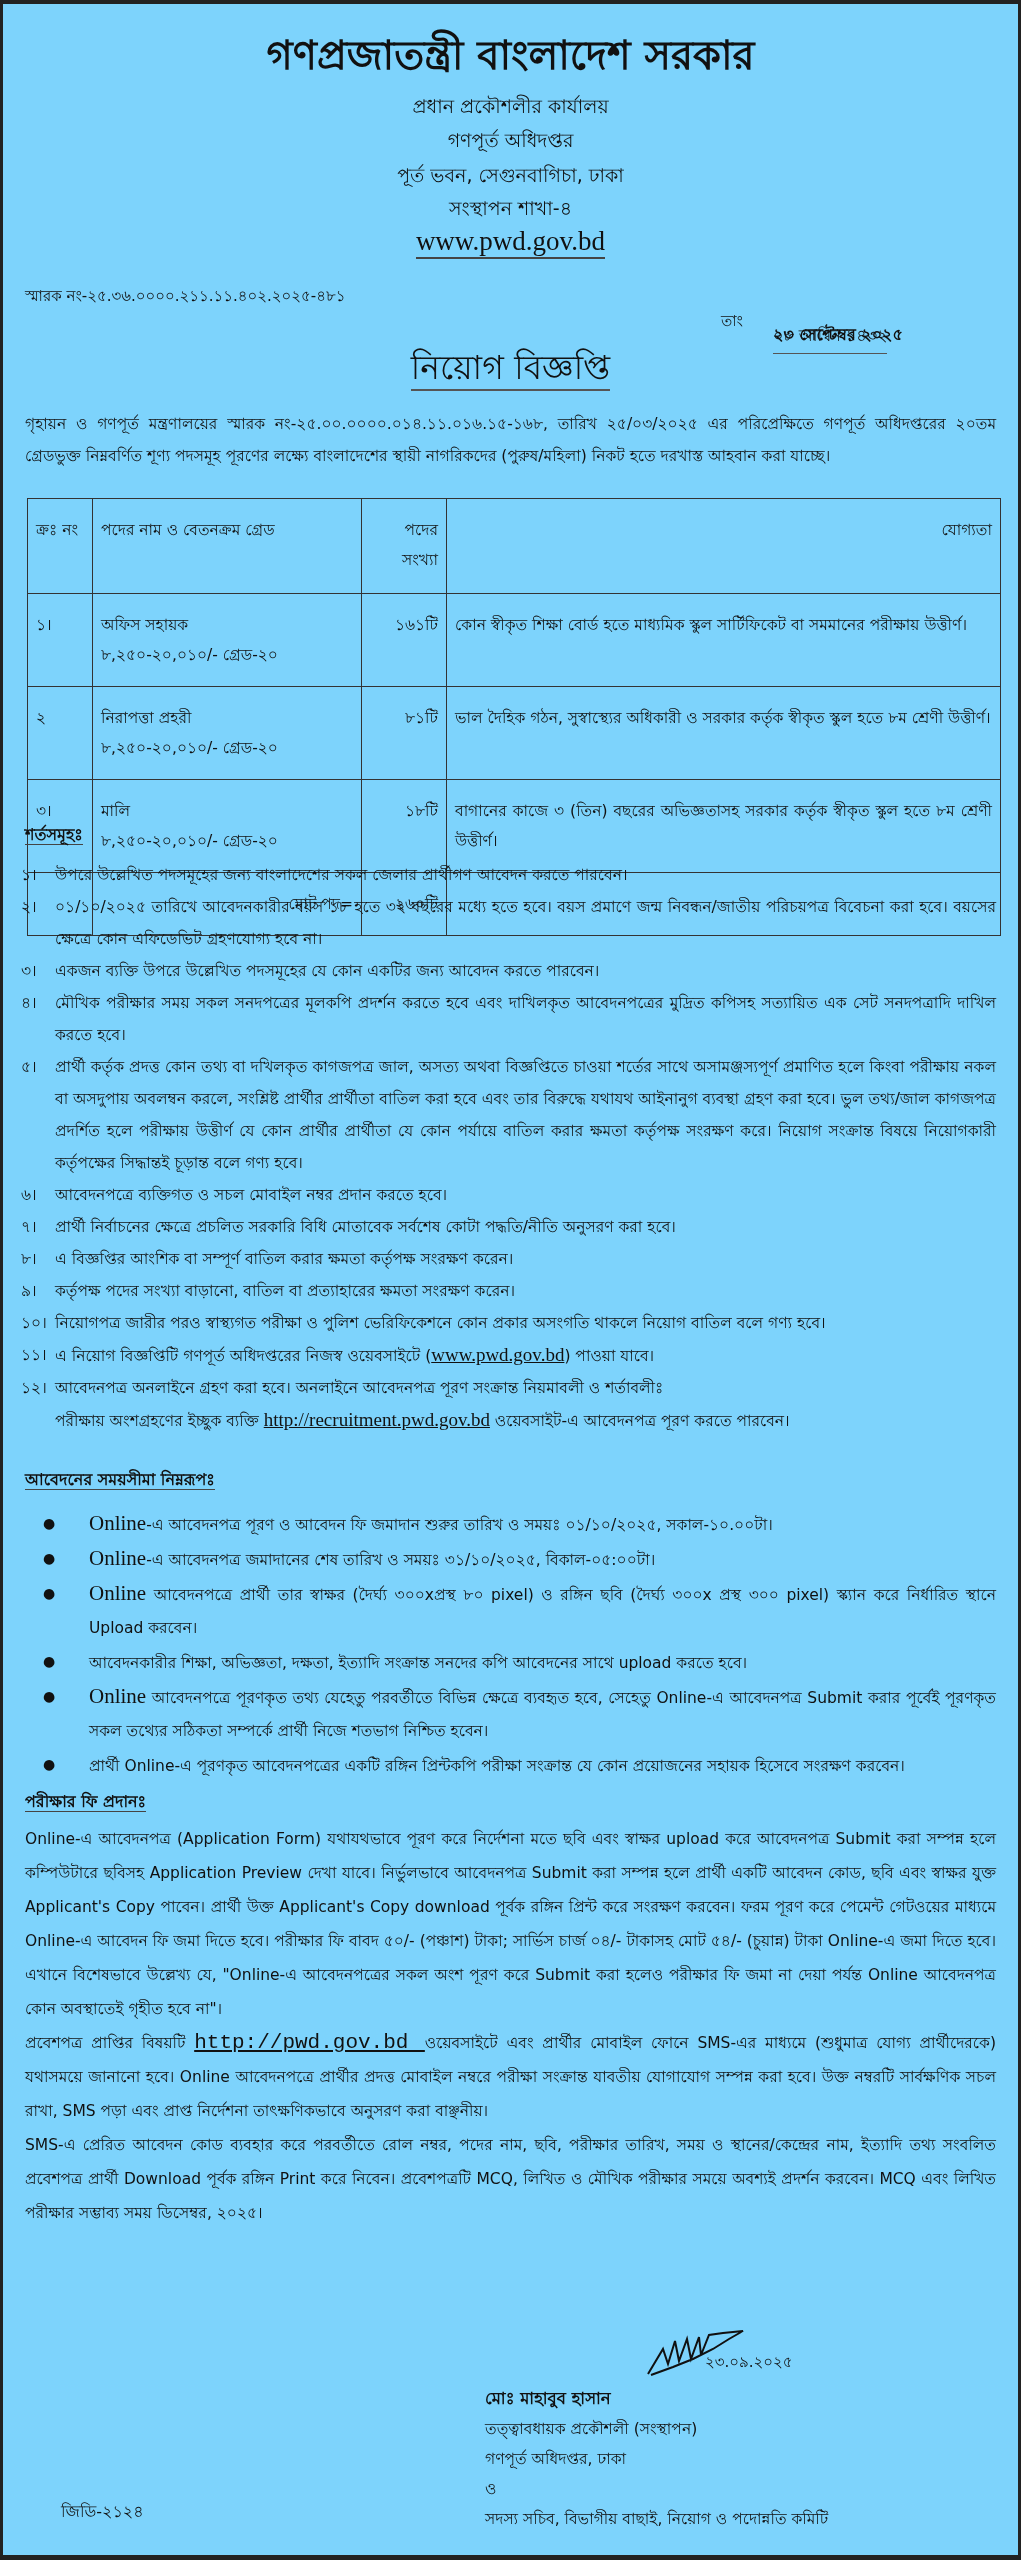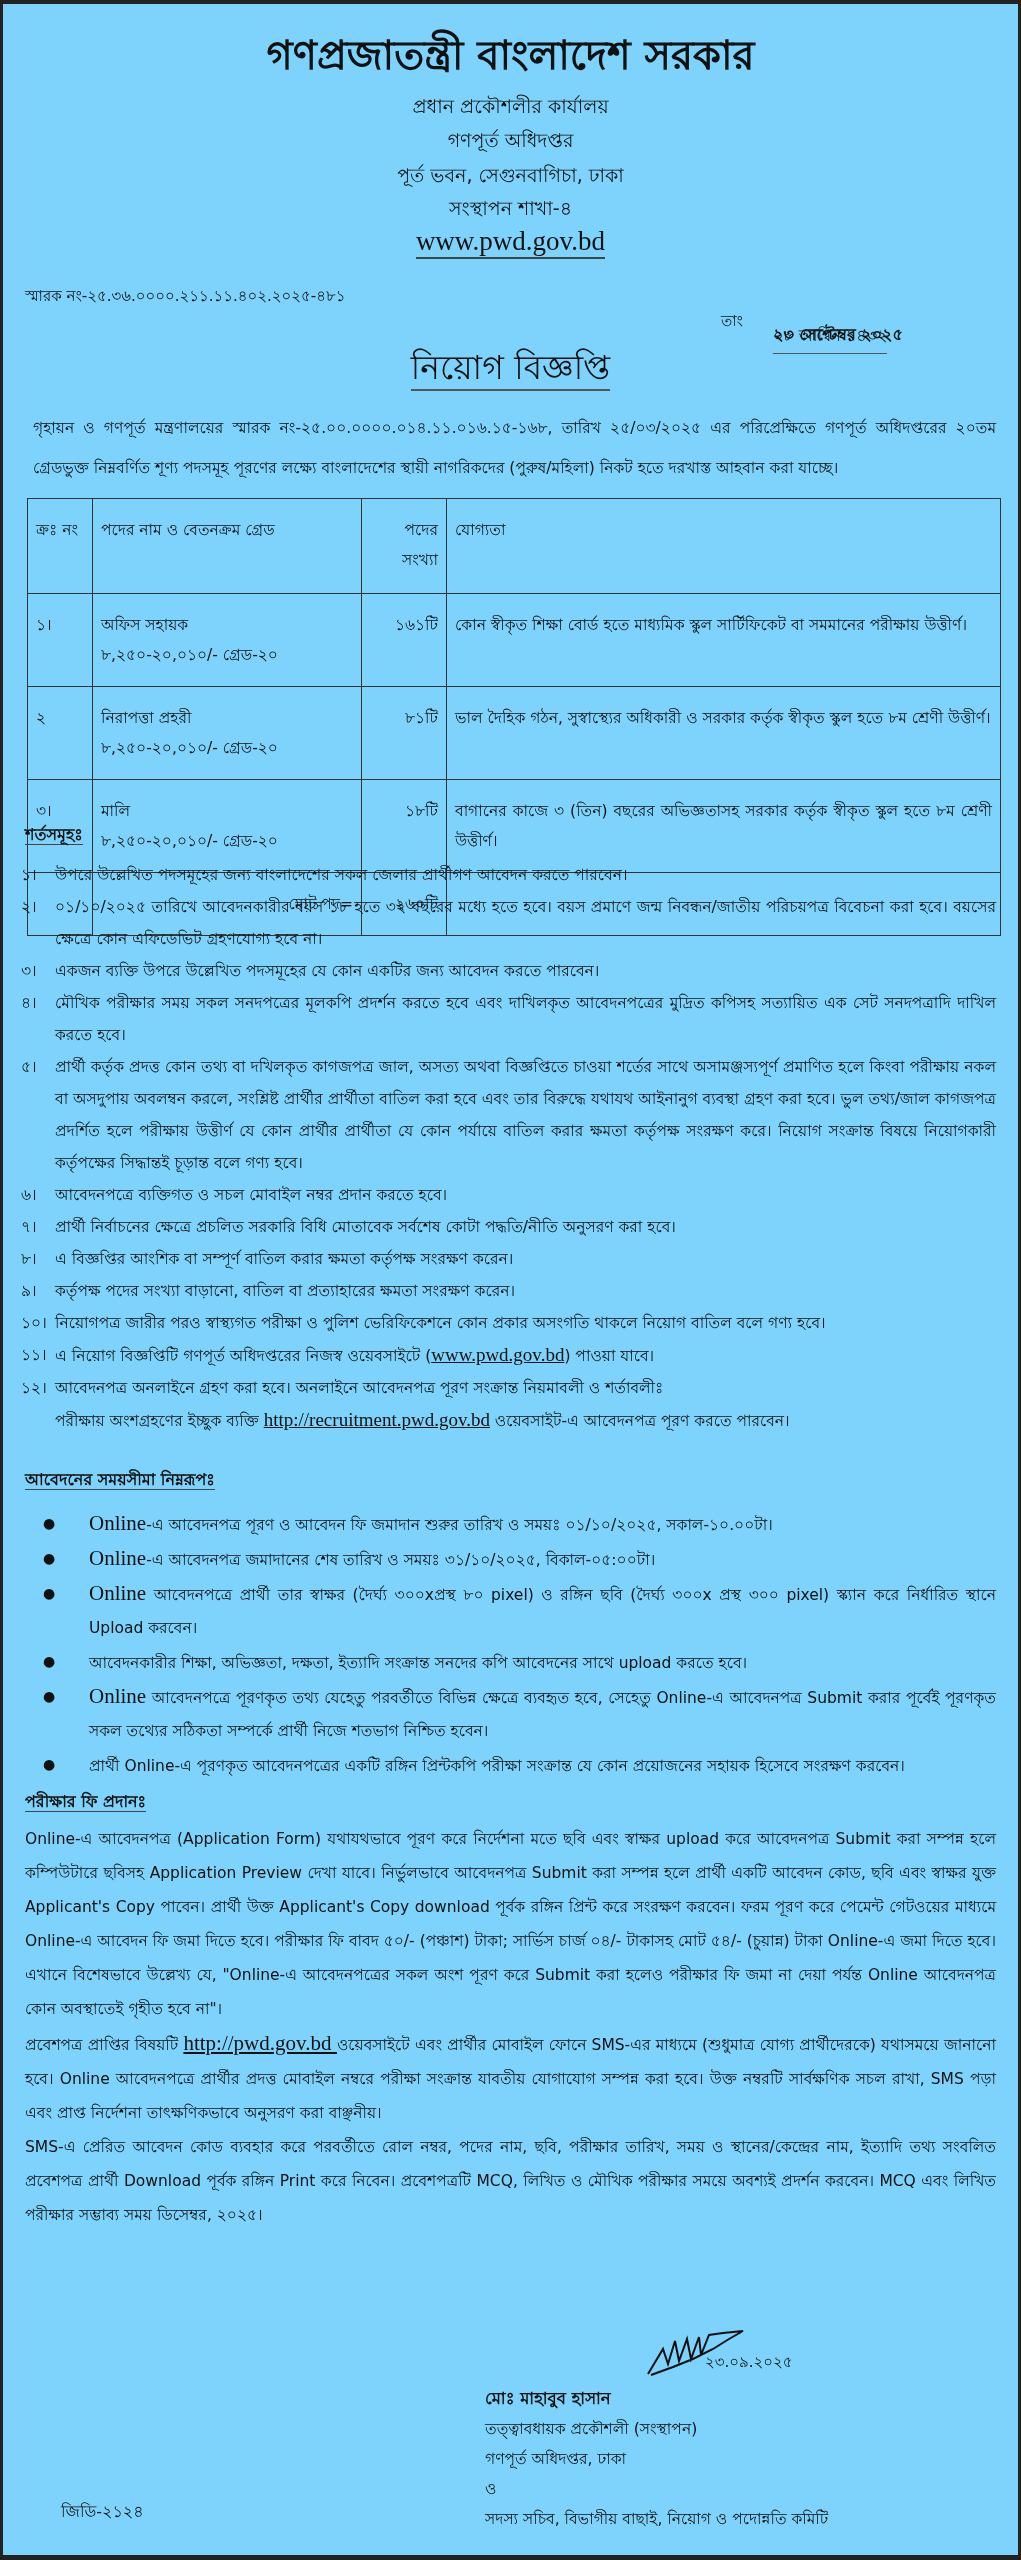--- a/index.html
+++ b/index.html
@@ -13,41 +13,41 @@
   .gov-title { position: absolute; top: 20px; left: 0; right: 0; font-size: 40px; font-weight: bold; letter-spacing: 0px; }
   .sub { position: absolute; left: 0; right: 0; font-size: 19px; }
   .web-head { position: absolute; top: 222px; left: 0; right: 0; font-family: "Liberation Serif", serif; font-size: 27px; }
   .web-head span { border-bottom: 2px solid #444; padding-bottom: 1px; }
   .memo { position: absolute; top: 280px; left: 22px; font-size: 15px; }
   .date-lbl { position: absolute; top: 305px; left: 718px; font-size: 15px; }
   .date1 { position: absolute; top: 283px; left: 770px; font-size: 16px; border-bottom: 1px solid #555; padding-bottom: 3px; margin-top: 36px; }
   .date2 { position: absolute; top: 318px; left: 770px; font-size: 16px; font-weight: bold; }
   .notice-title { position: absolute; top: 338px; left: 0; right: 0; font-size: 33px; font-weight: normal; }
   .notice-title span { border-bottom: 2px solid #555; padding-bottom: 2px; }
-  .intro { position: absolute; top: 404px; left: 22px; right: 22px; font-size: 15.5px; line-height: 40px; text-align: justify; margin-left: 8px; }
+  .intro { position: absolute; top: 404px; left: 22px; right: 22px; font-size: 15.5px; line-height: 32px; text-align: justify; }
   table.posts { position: absolute; top: 494px; left: 24px; width: 974px; border-collapse: collapse; font-size: 15.5px; }
   table.posts td, table.posts th { border: 1.5px solid #333; vertical-align: top; padding: 16px 8px; line-height: 30px; font-weight: normal; text-align: left; }
   table.posts th { height: 62px; }
   table.posts td.num { text-align: right; }
   .c1 { width: 48px; } .c2 { width: 252px; } .c3 { width: 68px; }
   .section-h { position: absolute; left: 22px; font-size: 16px; font-weight: bold; }
   .section-h span { border-bottom: 1.5px solid #444; }
   .cond { position: absolute; top: 855px; left: 18px; right: 22px; font-size: 15.5px; line-height: 32px; }
   .cond .item { display: flex; text-align: justify; }
   .cond .n { flex: 0 0 auto; min-width: 34px; }
   .cond .t { flex: 1 1 auto; }
   .cond .t a { color: #111; text-decoration: underline; font-family: "Liberation Serif", serif; font-size: 19px; }
   .bullets { position: absolute; top: 1503px; left: 40px; right: 22px; font-size: 15.5px; line-height: 33px; }
   .bullets .b { display: flex; text-align: justify; }
   .bullets .dot { flex: 0 0 46px; font-size: 14px; }
   .bullets .t { flex: 1; }
   .en { font-family: "Liberation Serif", serif; font-size: 21px; }
   .fee { position: absolute; top: 1818px; left: 22px; right: 22px; font-size: 15.5px; line-height: 34px; text-align: justify; }
   .fee p { margin: 0; }
-  .fee a { color: #111; text-decoration: underline; font-family: Liberation Serif, serif; font-size: 21px; }
+  .fee a { color: #111; text-decoration: underline; font-family: Liberation Mono, monospace; font-size: 21px; }
   .signature { position: absolute; top: 2315px; left: 640px; width: 160px; height: 60px; }
   .sig-block { position: absolute; top: 2380px; left: 482px; width: 520px; font-size: 15.5px; line-height: 30px; }
   .sig-name { font-weight: bold; font-size: 16.5px; }
   .gd { position: absolute; top: 2495px; left: 58px; font-size: 16px; }
 </style>
 </head>
 <body>
 
 <div class="page">
 
@@ -70,21 +70,21 @@
   </div>
 
   <div class="intro">গৃহায়ন ও গণপূর্ত মন্ত্রণালয়ের স্মারক নং-২৫.০০.০০০০.০১৪.১১.০১৬.১৫-১৬৮, তারিখ ২৫/০৩/২০২৫ এর পরিপ্রেক্ষিতে গণপূর্ত অধিদপ্তরের ২০তম গ্রেডভুক্ত নিম্নবর্ণিত শূণ্য পদসমূহ পূরণের লক্ষ্যে বাংলাদেশের স্থায়ী নাগরিকদের (পুরুষ/মহিলা) নিকট হতে দরখাস্ত আহবান করা যাচ্ছে।</div>
 
   <table class="posts">
     <tbody>
         <tr>
       <th class="c1">ক্রঃ নং</th>
       <th class="c2">পদের নাম ও বেতনক্রম গ্রেড</th>
       <th class="c3" style="text-align:right">পদের সংখ্যা</th>
-      <th style="text-align:left">যোগ্যতা</th>
+      <th style="text-align:right">যোগ্যতা</th>
     </tr>
     <tr>
       <td>১।</td>
       <td>
             <div>অফিস সহায়ক</div>
             <div>৮,২৫০-২০,০১০/- গ্রেড-২০</div>
           </td>
       <td class="num">১৬১টি</td>
       <td style="text-align:justify">কোন স্বীকৃত শিক্ষা বোর্ড হতে মাধ্যমিক স্কুল সার্টিফিকেট বা সমমানের পরীক্ষায় উত্তীর্ণ।</td>
     </tr>

